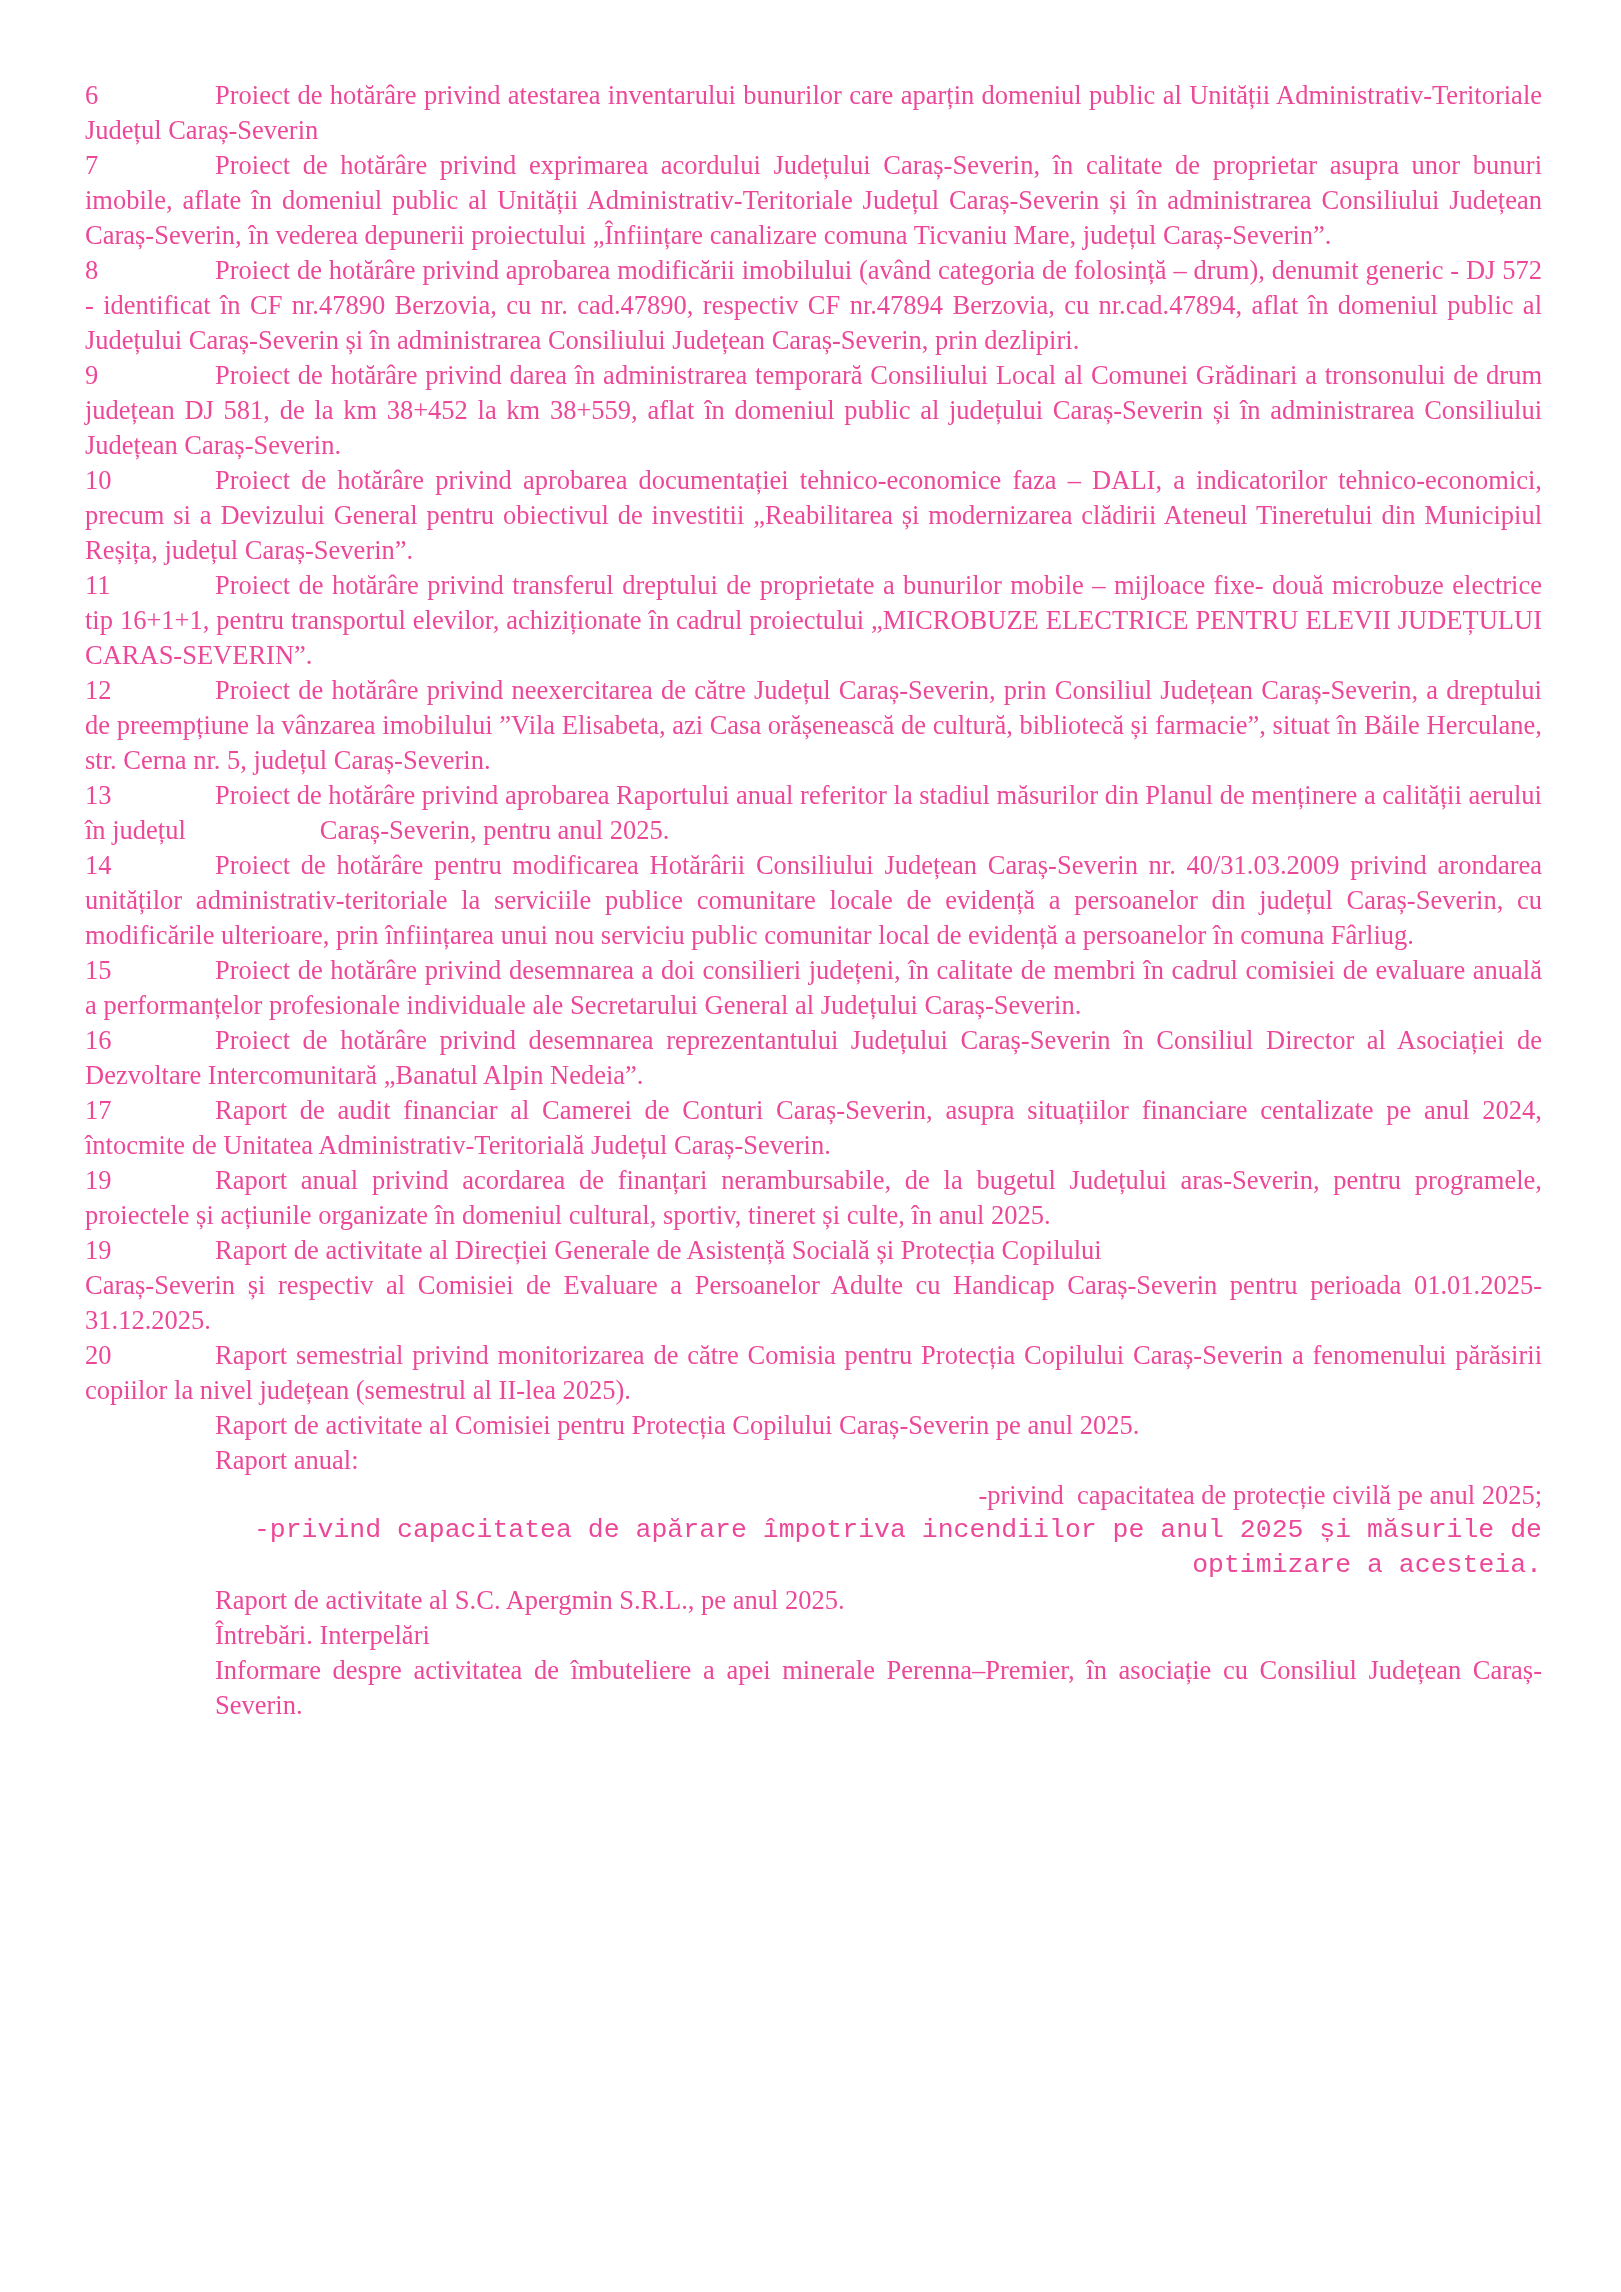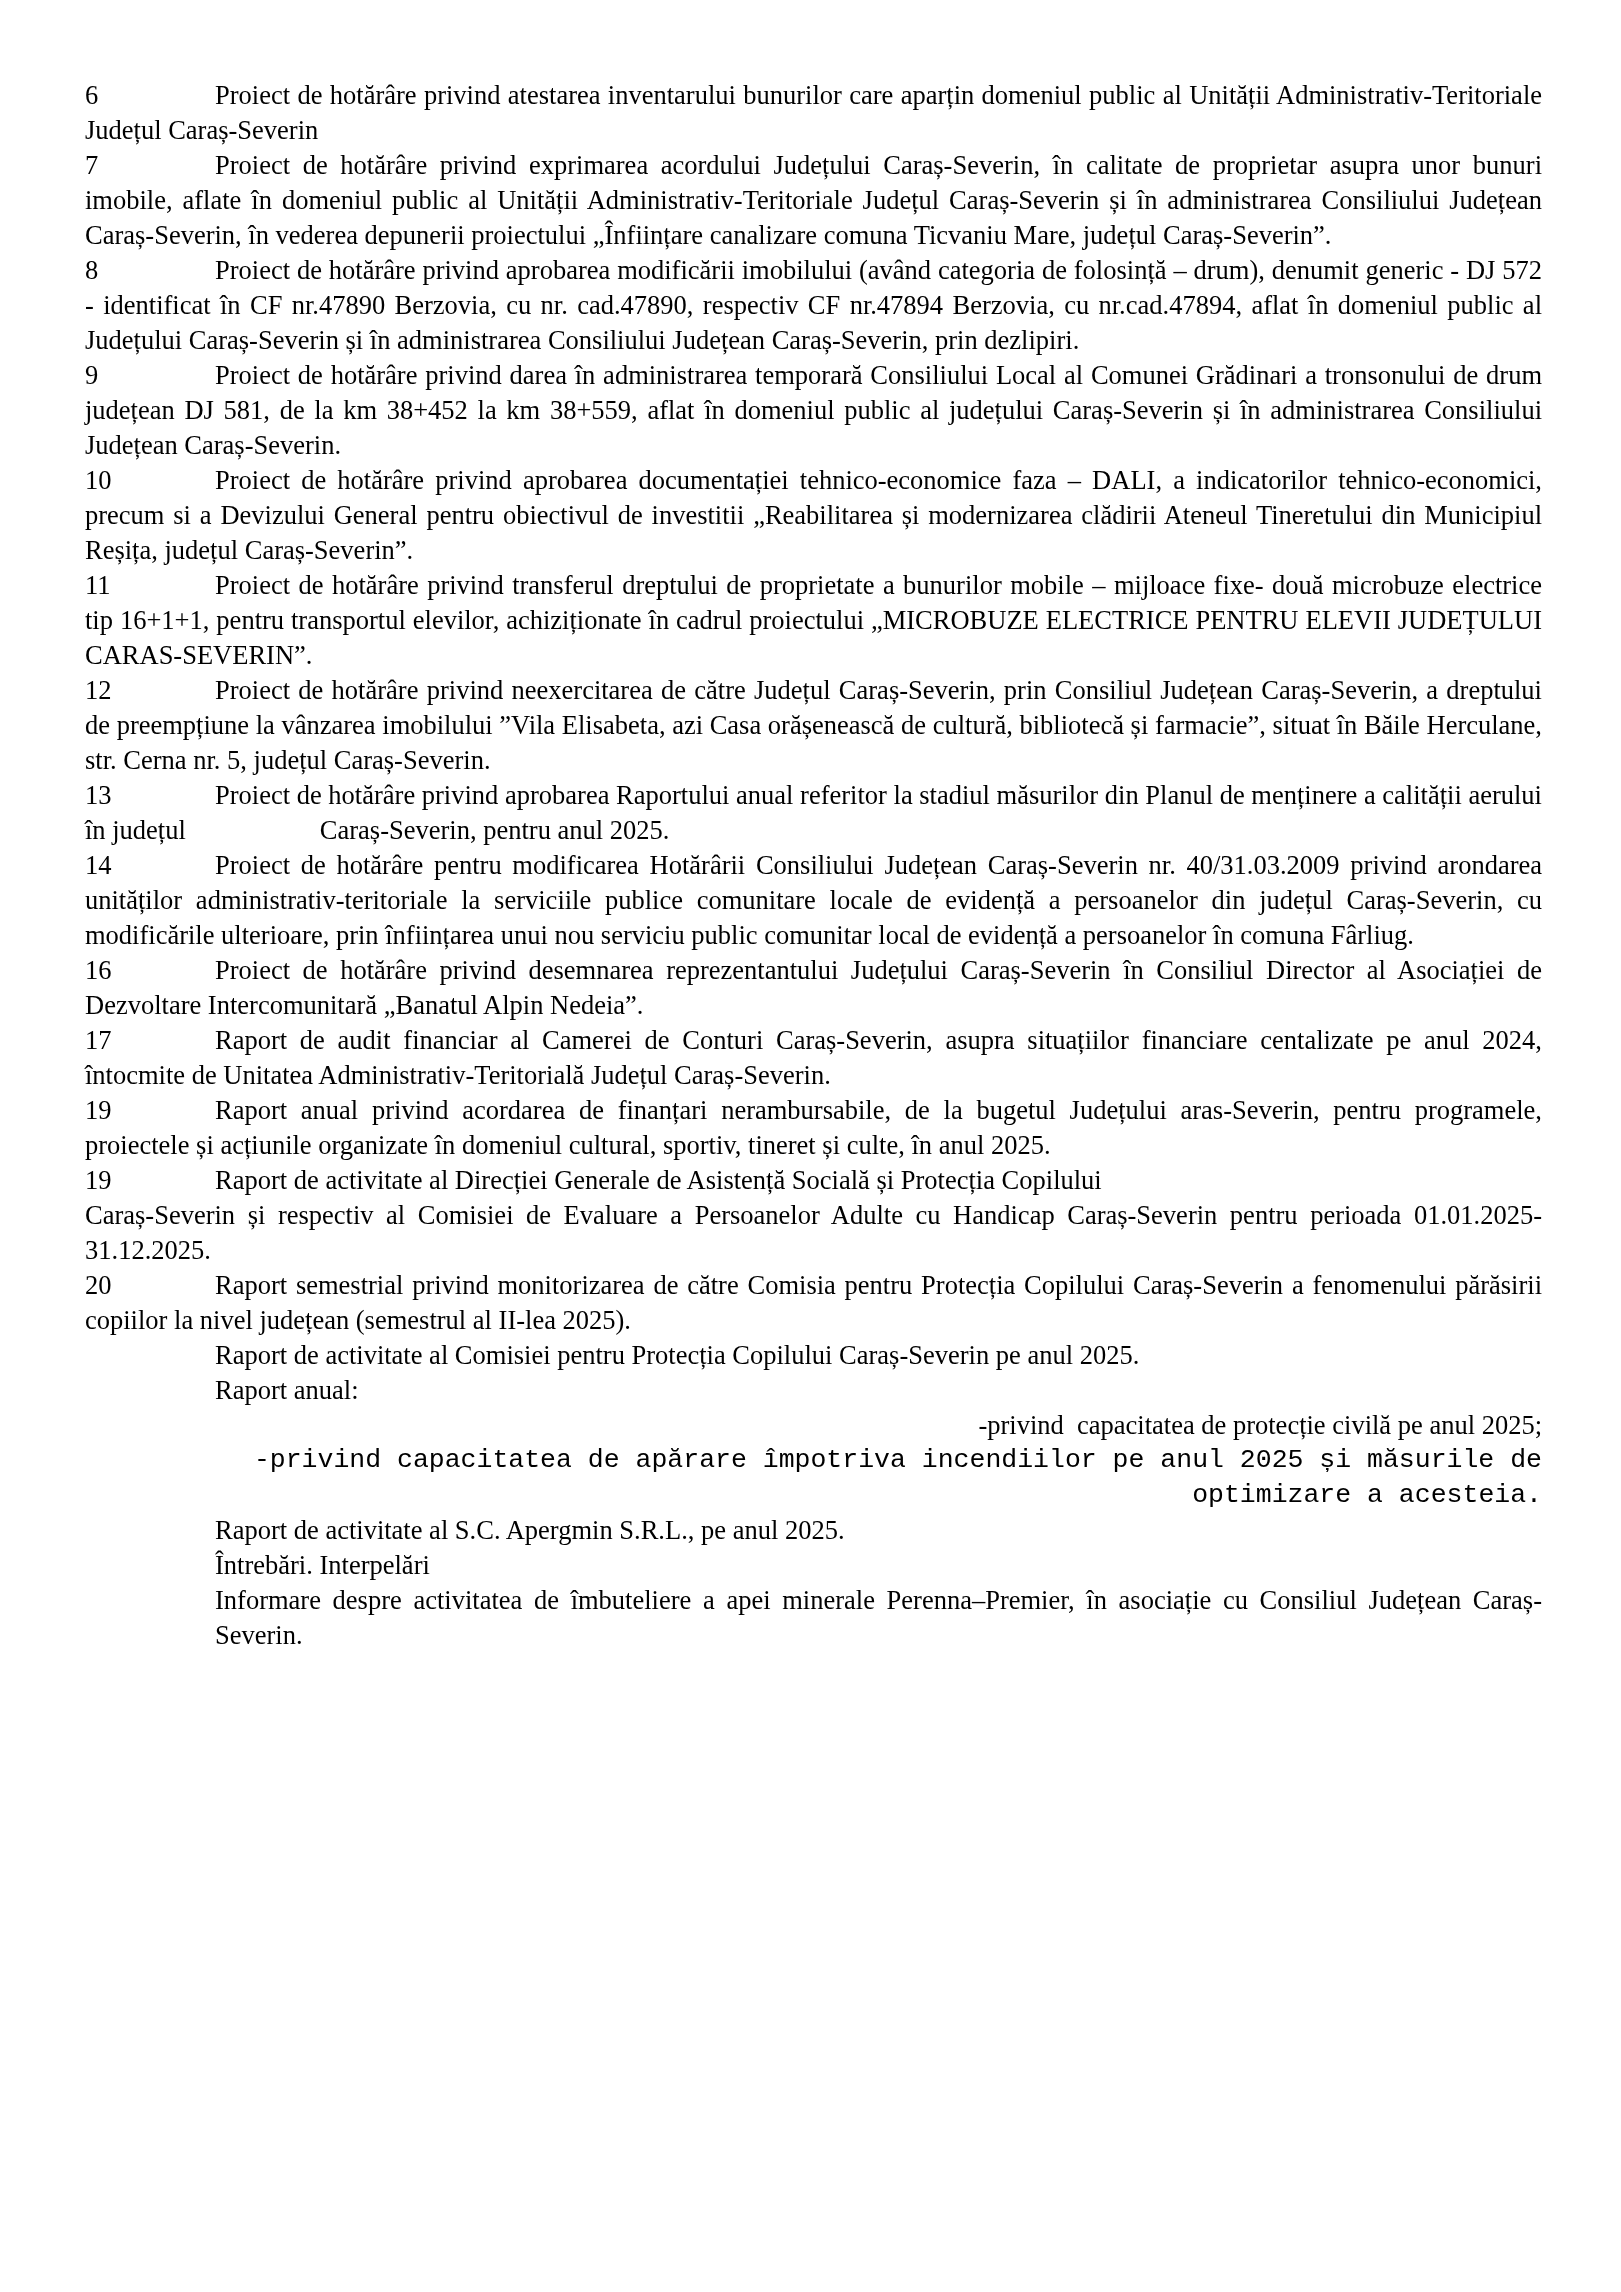--- a/index.html
+++ b/index.html
@@ -1,20 +1,20 @@
 <!DOCTYPE html>
 <html><head>
 <meta charset="utf-8">
 <style>
   html, body { margin: 0; padding: 0; background: #ffffff; }
   body { width: 1621px; height: 2293px; position: relative; overflow: hidden; }
   .page {
     position: absolute; left: 85px; top: 78px; width: 1457px;
     font-family: "Liberation Serif", serif; font-size: 26.5px; line-height: 35px;
-    color: #000000;
+    color: #ec4899;
   }
   .item { margin: 0; padding: 0; text-align: justify; text-align-last: left; }
   .num { display: inline-block; width: 130px; }
   .hang { padding-left: 130px; text-indent: -130px; }
   .sub { padding-left: 130px; margin: 0; text-align: right; }
   .sub.second { padding-left: 135px; font-family: Liberation Mono, monospace; }
   .tabgap { display: inline-block; width: 134px; }
   .brk { display: block; text-align: justify; text-align-last: left; }
 </style>
 </head>
@@ -33,20 +33,21 @@
   <p class="item"><span class="num">10</span><span>Proiect de hotărâre privind aprobarea documentației tehnico-economice faza – DALI, a indicatorilor tehnico-economici, precum si a Devizului General pentru obiectivul de investitii „Reabilitarea și modernizarea clădirii Ateneul Tineretului din Municipiul Reșița, județul Caraș-Severin”.</span></p>
 
   <p class="item"><span class="num">11</span><span>Proiect de hotărâre privind transferul dreptului de proprietate a bunurilor mobile – mijloace fixe- două microbuze electrice tip 16+1+1, pentru transportul elevilor, achiziționate în cadrul proiectului „MICROBUZE ELECTRICE PENTRU ELEVII JUDEȚULUI CARAS-SEVERIN”.</span></p>
 
   <p class="item"><span class="num">12</span><span>Proiect de hotărâre privind neexercitarea de către Județul Caraș-Severin, prin Consiliul Județean Caraș-Severin, a dreptului de preempțiune la vânzarea imobilului ”Vila Elisabeta, azi Casa orășenească de cultură, bibliotecă și farmacie”, situat în Băile Herculane, str. Cerna nr. 5, județul Caraș-Severin.</span></p>
 
   <p class="item"><span class="num">13</span><span>Proiect de hotărâre privind aprobarea Raportului anual referitor la stadiul măsurilor din Planul de menținere a calității aerului în județul</span><span class="tabgap"></span><span>Caraș-Severin, pentru anul 2025.</span></p>
 
   <p class="item"><span class="num">14</span><span>Proiect de hotărâre pentru modificarea Hotărârii Consiliului Județean Caraș-Severin nr. 40/31.03.2009 privind arondarea unităților administrativ-teritoriale la serviciile publice comunitare locale de evidență a persoanelor din județul Caraș-Severin, cu modificările ulterioare, prin înființarea unui nou serviciu public comunitar local de evidență a persoanelor în comuna Fârliug.</span></p>
 
+  <p class="item"><span class="num">15</span><span>Proiect de hotărâre privind desemnarea a doi consilieri județeni, în calitate de membri în cadrul comisiei de evaluare anuală a performanțelor profesionale individuale ale Secretarului General al Județului Caraș-Severin.</span></p>
 
   <p class="item"><span class="num">16</span><span>Proiect de hotărâre privind desemnarea reprezentantului Județului Caraș-Severin în Consiliul Director al Asociației de Dezvoltare Intercomunitară „Banatul Alpin Nedeia”.</span></p>
 
   <p class="item"><span class="num">17</span><span>Raport de audit financiar al Camerei de Conturi Caraș-Severin, asupra situațiilor financiare centalizate pe anul 2024, întocmite de Unitatea Administrativ-Teritorială Județul Caraș-Severin.</span></p>
 
   <p class="item"><span class="num">19</span><span>Raport anual privind acordarea de finanțari nerambursabile, de la bugetul Județului aras-Severin, pentru programele, proiectele și acțiunile organizate în domeniul cultural, sportiv, tineret și culte, în anul 2025.</span></p>
 
   <div class="item">
     <div style="text-align:left"><span class="num">19</span><span>Raport de activitate al Direcției Generale de Asistență Socială și Protecția Copilului</span></div>
     <span class="brk">Caraș-Severin și respectiv al Comisiei de Evaluare a Persoanelor Adulte cu Handicap Caraș-Severin pentru perioada 01.01.2025-31.12.2025.</span>

